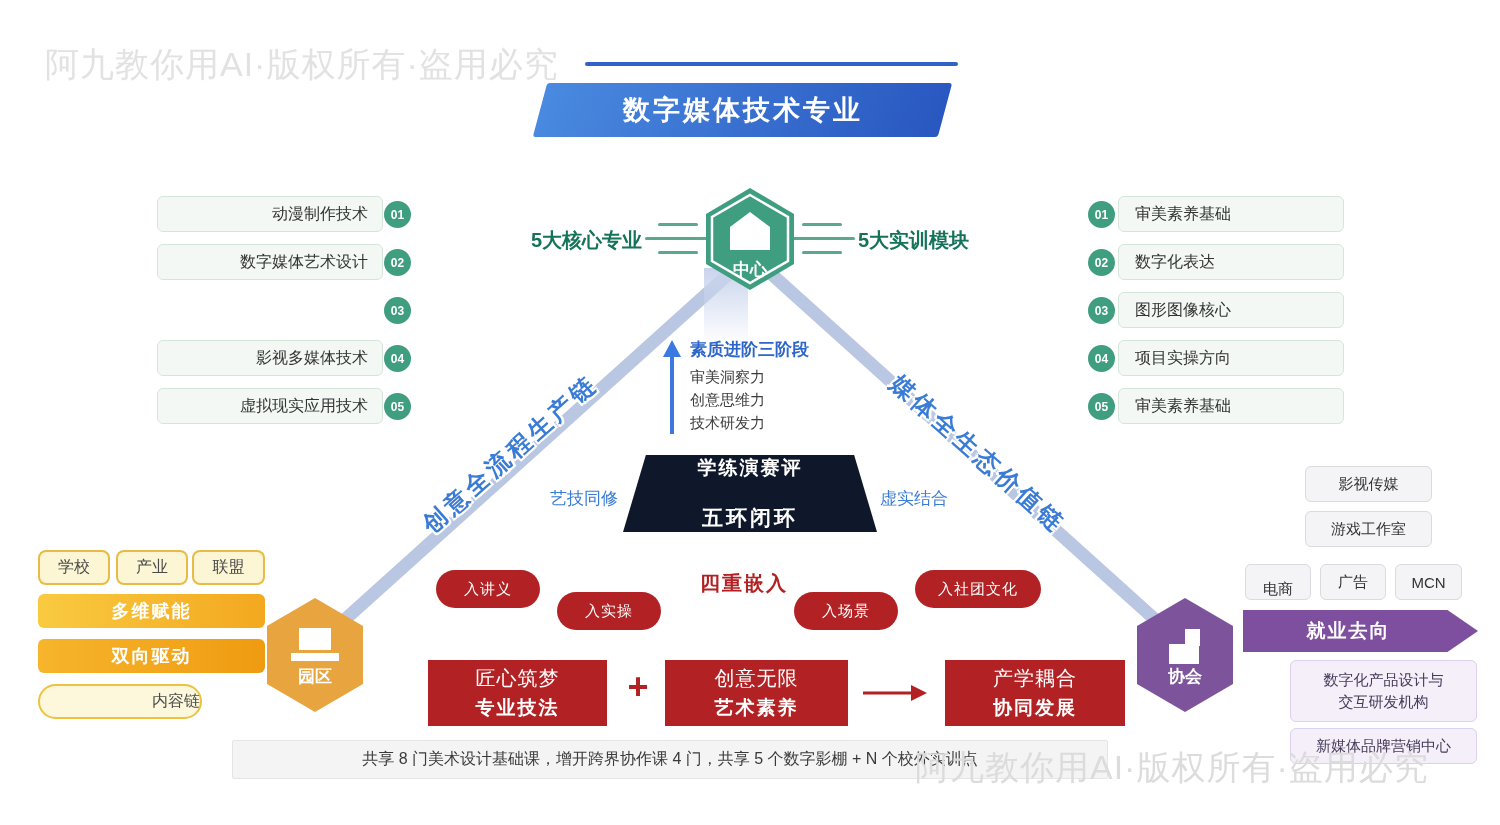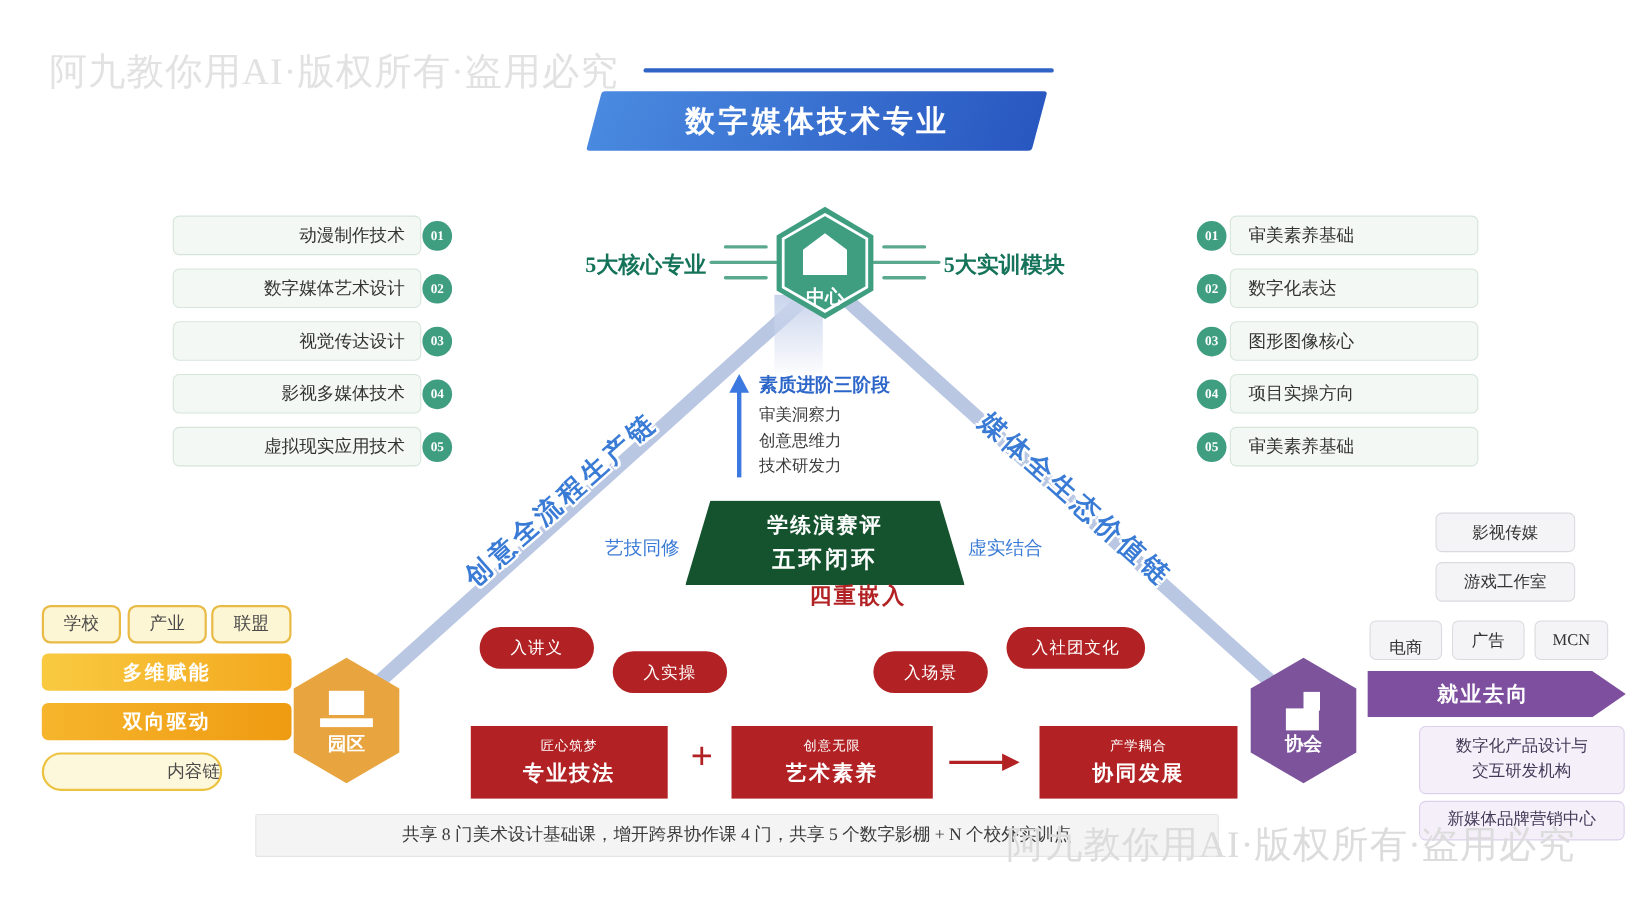--- a/index.html
+++ b/index.html
@@ -1,17 +1,17 @@
 <!DOCTYPE html>
 <html><head>
 <meta charset="utf-8">
 <style>
   html,body{margin:0;padding:0;background:#fff;}
   .canvas{position:relative;width:1500px;height:825px;background:#ffffff;overflow:hidden;
-          font-family:Liberation Serif, serif;}
+          font-family:Liberation Sans, sans-serif;}
   .abs{position:absolute;}
 
   
   .watermark{position:absolute;font-size:34px;color:#e2e2e2;white-space:nowrap;z-index:6;
              pointer-events:none;letter-spacing:1px;}
 
   
   .title-line{position:absolute;left:585px;top:62px;width:373px;height:4px;background:#2f63c5;border-radius:2px;z-index:2;}
   .title-plate{position:absolute;left:540px;top:83px;width:405px;height:54px;z-index:2;
                background:linear-gradient(100deg,#4a8ae0,#2857c0);transform:skewX(-15deg);border-radius:3px;
@@ -29,38 +29,38 @@
 
   
   .tealline{position:absolute;height:3px;background:#5aa98f;border-radius:2px;z-index:2;}
   .hexlabel{position:absolute;font-size:20px;font-weight:bold;color:#15735a;z-index:2;white-space:nowrap;}
 
   
   .prog-title{position:absolute;left:690px;top:338px;font-size:17px;font-weight:bold;color:#2d66c9;z-index:2;}
   .stage{position:absolute;left:690px;font-size:15px;color:#3c3c3c;z-index:2;}
 
   
-  .trap{position:absolute;left:623px;top:455px;width:254px;height:77px;background:#14532d;z-index:2;
+  .trap{position:absolute;left:623px;top:455px;width:254px;height:77px;background:#0f172a;z-index:2;
         clip-path:polygon(9% 0,91% 0,100% 100%,0 100%);display:flex;flex-direction:column;
-        align-items:center;justify-content:center;color:#fff;font-weight:bold;gap:3px;}
+        align-items:center;justify-content:space-between;color:#fff;font-weight:bold;gap:3px;}
   .trap .l1{font-size:19px;letter-spacing:2px;} .trap .l2{font-size:21px;letter-spacing:3px;}
   .sidelabel{position:absolute;top:487px;font-size:17px;color:#3a7bd5;z-index:2;white-space:nowrap;}
 
-  .embed-title{position:absolute;left:700px;top:528px;font-size:20px;font-weight:bold;color:#b22224;z-index:2;letter-spacing:2px;margin-left:36px;}
+  .embed-title{position:absolute;left:700px;top:570px;font-size:20px;font-weight:bold;color:#b22224;z-index:2;letter-spacing:2px;}
   .pill{position:absolute;height:38px;background:#b22224;border-radius:20px;color:#fff;font-size:15px;z-index:2;
         display:flex;align-items:center;justify-content:center;letter-spacing:1px;}
 
   
   .chain{position:absolute;font-size:24px;font-weight:bold;color:#3a7bd5;white-space:nowrap;z-index:2;letter-spacing:4px;
          text-shadow:-2px -2px 0 #fff,2px -2px 0 #fff,-2px 2px 0 #fff,2px 2px 0 #fff,0 -2px 0 #fff,0 2px 0 #fff,-2px 0 0 #fff,2px 0 0 #fff;}
 
   
   .redbox{position:absolute;height:66px;background:#b22224;color:#fff;z-index:2;display:flex;flex-direction:column;
           align-items:center;justify-content:center;gap:3px;}
-  .redbox .l1{font-size:12px;letter-spacing:1px;} .redbox .l2{font-size:19px;font-weight:bold;letter-spacing:2px;}
+  .redbox .l1{font-size:20px;letter-spacing:1px;} .redbox .l2{font-size:19px;font-weight:bold;letter-spacing:2px;}
   .plus{position:absolute;left:618px;top:666px;width:40px;text-align:center;font-size:36px;font-weight:bold;color:#b22224;z-index:2;}
 
   
   .footer{position:absolute;left:232px;top:740px;width:876px;height:39px;background:#f4f4f4;border:1px solid #e5e5e5;
           border-radius:2px;display:flex;align-items:center;justify-content:center;font-size:16px;color:#3a3a3a;z-index:1;box-sizing:border-box;}
 
   
   .ytag{position:absolute;top:550px;height:35px;background:#fdf6d4;border:2px solid #e9ba45;border-radius:8px;
         font-size:16px;color:#4a4a4a;display:flex;align-items:center;justify-content:center;z-index:2;box-sizing:border-box;}
   .ybar{position:absolute;left:38px;width:227px;height:34px;border-radius:6px;color:#fff;font-size:18px;font-weight:bold;
@@ -130,23 +130,20 @@
     </div>
   <div class="badge lbadge" style="top:201px;">
       <span>01</span>
     </div>
   <div class="lbox" style="top:244px;">
       <span>数字媒体艺术设计</span>
     </div>
   <div class="badge lbadge" style="top:249px;">
       <span>02</span>
     </div>
-  <div class="lbox" style="top:292px;">
-      <span>视觉传达设计</span>
-    </div>
   <div class="badge lbadge" style="top:297px;">
       <span>03</span>
     </div>
   <div class="lbox" style="top:340px;">
       <span>影视多媒体技术</span>
     </div>
   <div class="badge lbadge" style="top:345px;">
       <span>04</span>
     </div>
   <div class="lbox" style="top:388px;">

